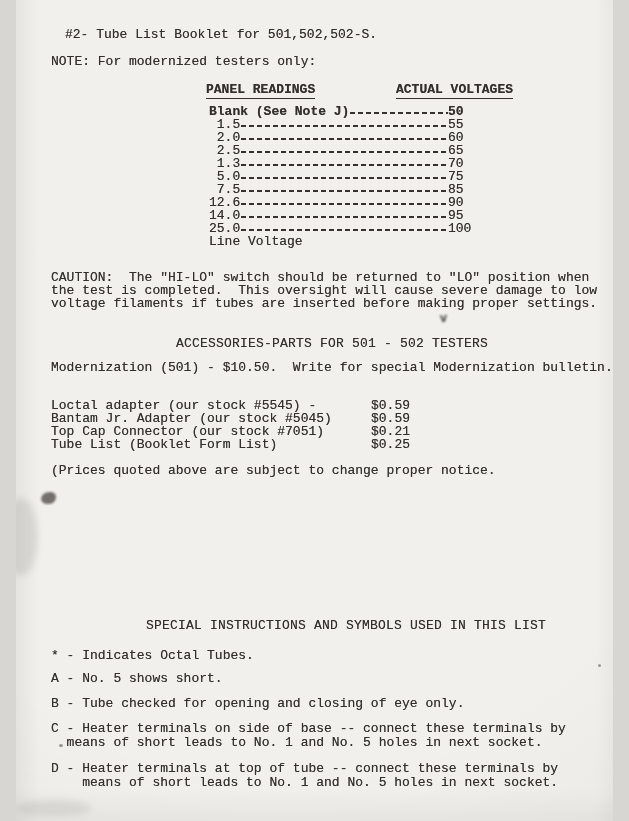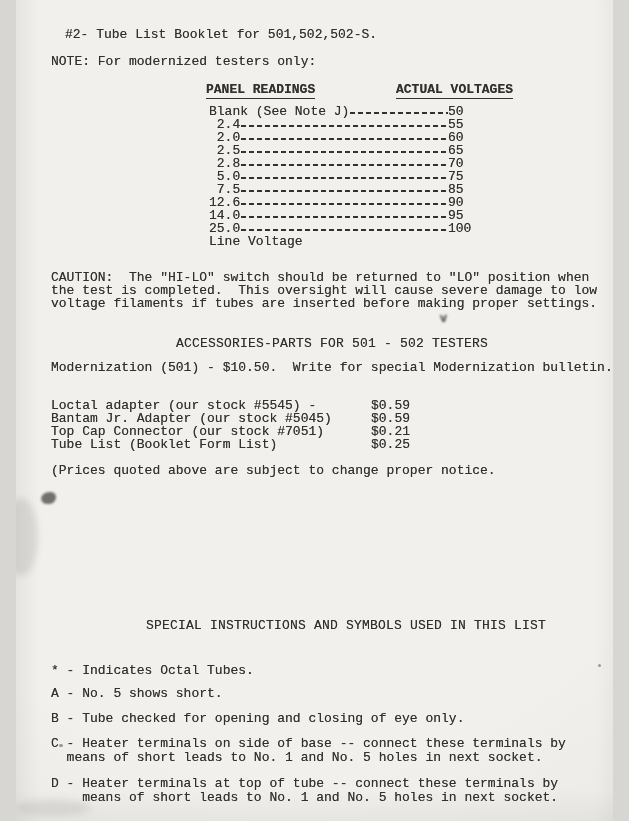--- a/index.html
+++ b/index.html
@@ -25,26 +25,26 @@
   
   .vtable{position:absolute;top:105px;left:193px;}
   .vrow{display:flex;height:13px;line-height:13px;align-items:baseline;}
   .vleft{display:flex;width:239px;}
   .vpanel{min-width:4ch;text-align:right;white-space:pre;}
   .leader{flex:1;position:relative;}
   .leader::after{
     content:"";position:absolute;left:1px;right:0;top:6.5px;height:2px;
     background:repeating-linear-gradient(90deg,#35322e 0 5px,transparent 5px 8px);
   }
-  .vrow.bold .vpanel,.vrow.bold .vactual{font-weight:normal;}
+  .vrow.bold .vpanel,.vrow.bold .vactual{font-weight:bold;}
   .vrow.bold .leader::after{height:2.5px;}
   .vactual{white-space:pre;}
   
   .block{position:absolute;white-space:pre;line-height:13px;}
-  .sym{line-height:13.5px;margin-top:15px;}
+  .sym{line-height:13.5px;}
   
   .part-row{position:absolute;left:35px;white-space:pre;line-height:13px;}
   .price{position:absolute;left:320px;top:0;white-space:pre;}
   
   .artifact{position:absolute;pointer-events:none;}
   .vmark{
     font-size:12px;color:#4c4a46;filter:blur(0.8px);
     transform:rotate(-4deg);font-weight:bold;
   }
   .speck{background:#4a4743;border-radius:50%;filter:blur(0.4px);opacity:0.85;}
@@ -68,42 +68,42 @@
   <div class="vtable">
     <div class="vrow bold">
         <span class="vleft">
           <span class="vpanel">Blank (See Note J)</span>
           <span class="leader"></span>
         </span>
         <span class="vactual">50</span>
       </div>
     <div class="vrow">
         <span class="vleft">
-          <span class="vpanel">2.4</span>
+          <span class="vpanel">1.5</span>
           <span class="leader"></span>
         </span>
         <span class="vactual">55</span>
       </div>
     <div class="vrow">
         <span class="vleft">
           <span class="vpanel">2.0</span>
           <span class="leader"></span>
         </span>
         <span class="vactual">60</span>
       </div>
     <div class="vrow">
         <span class="vleft">
           <span class="vpanel">2.5</span>
           <span class="leader"></span>
         </span>
         <span class="vactual">65</span>
       </div>
     <div class="vrow">
         <span class="vleft">
-          <span class="vpanel">2.8</span>
+          <span class="vpanel">1.3</span>
           <span class="leader"></span>
         </span>
         <span class="vactual">70</span>
       </div>
     <div class="vrow">
         <span class="vleft">
           <span class="vpanel">5.0</span>
           <span class="leader"></span>
         </span>
         <span class="vactual">75</span>

